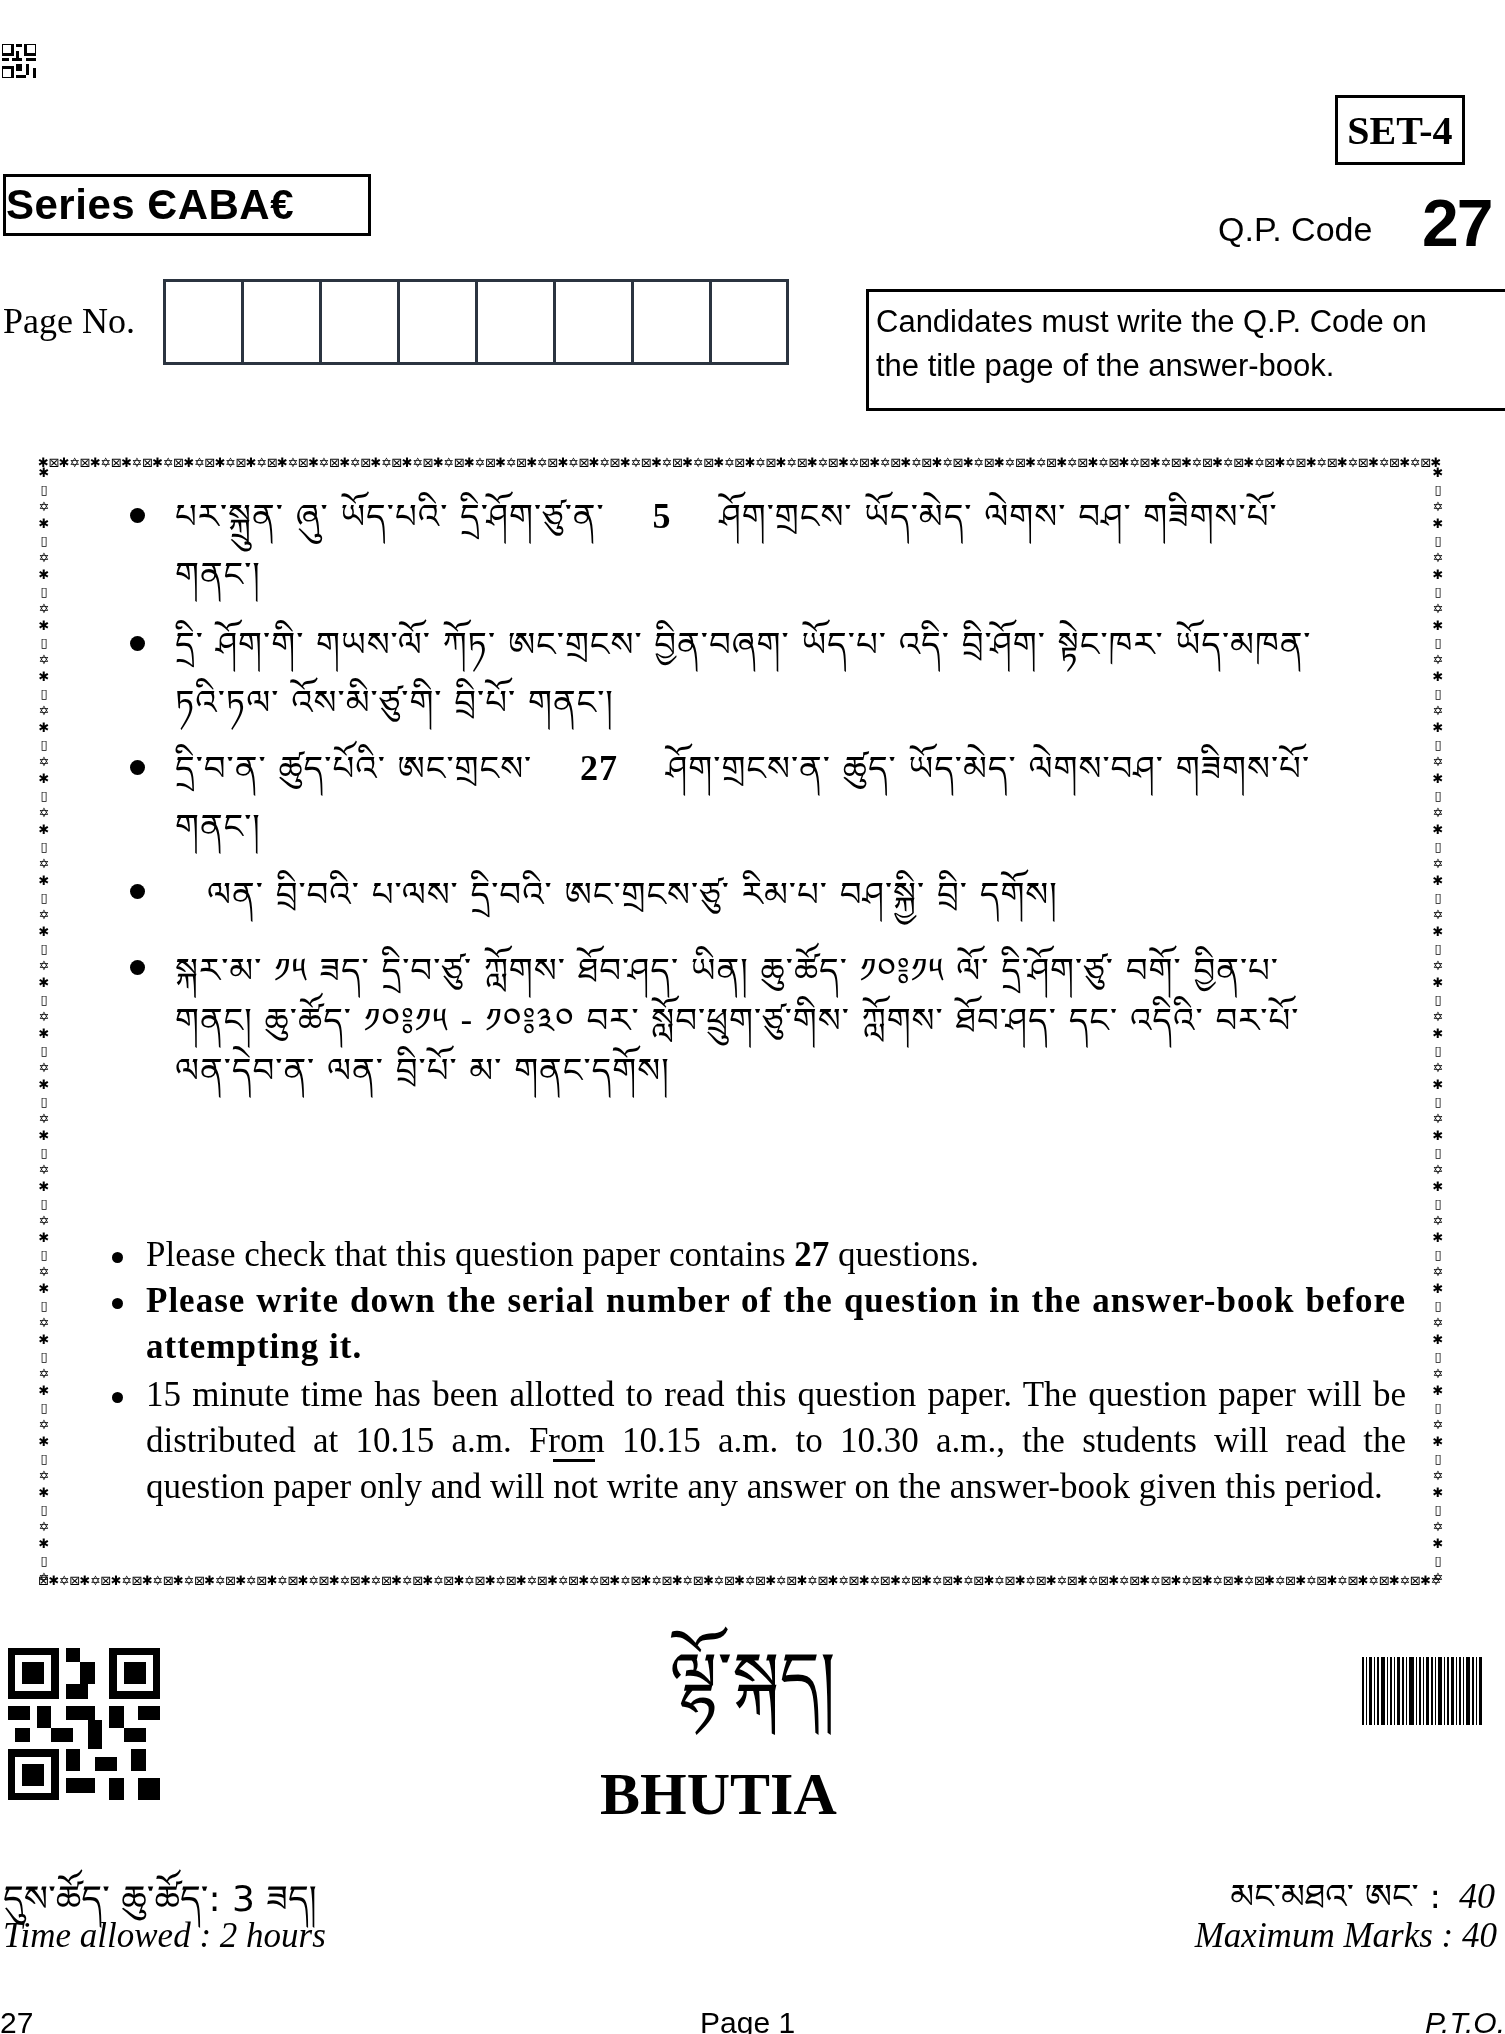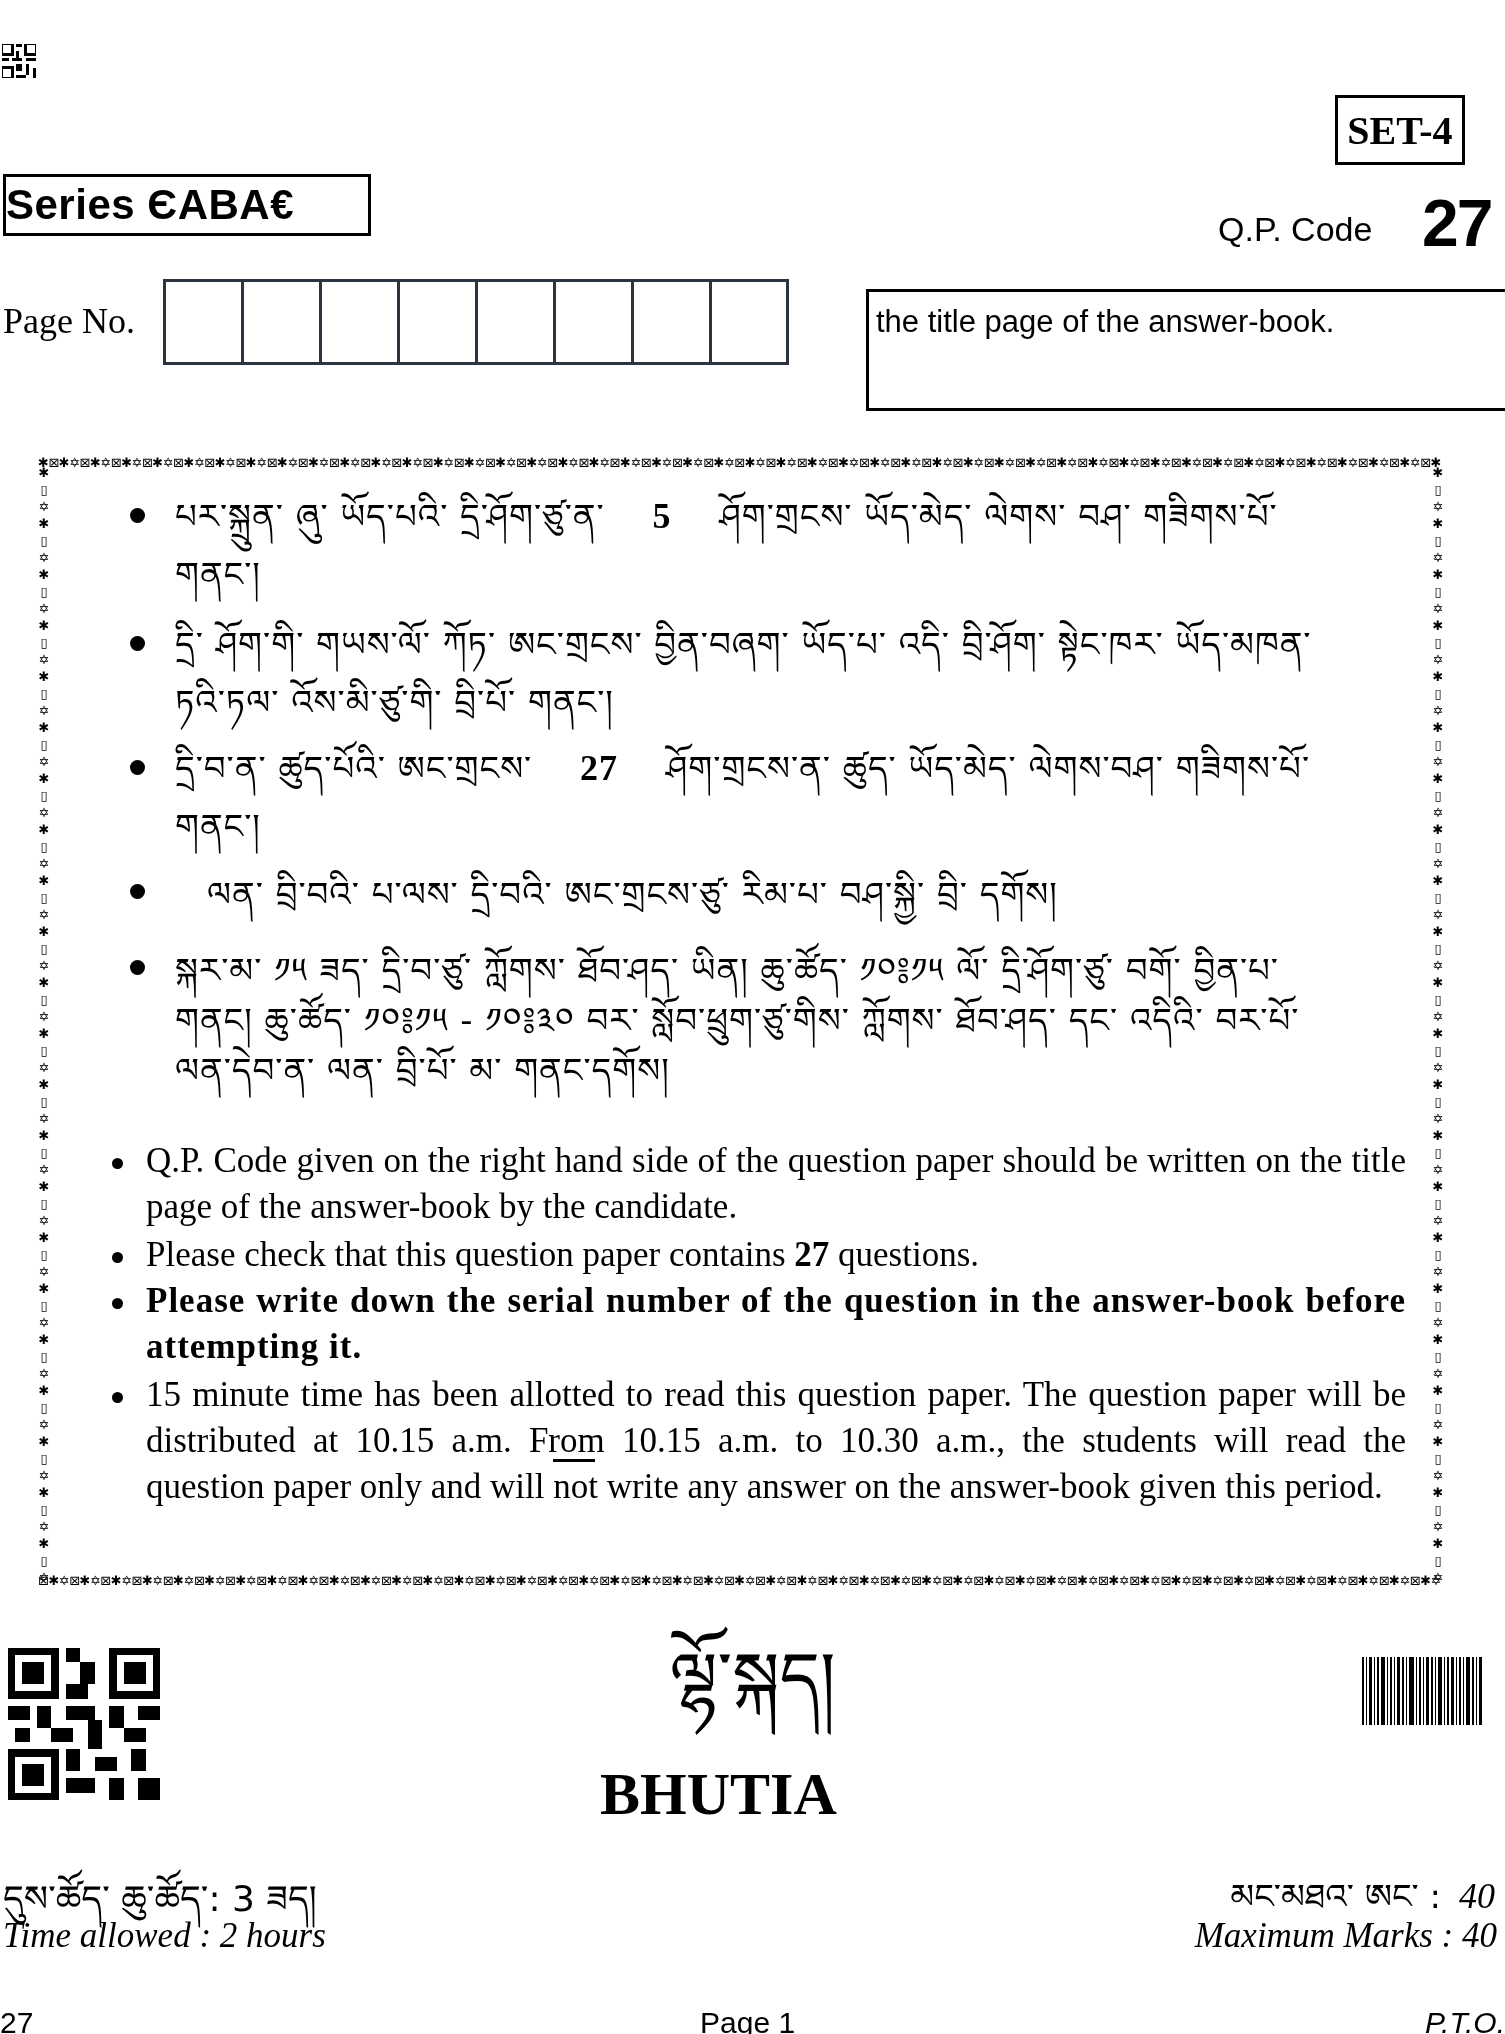--- a/index.html
+++ b/index.html
@@ -94,20 +94,21 @@
   <div class="roll-cell"></div>
   <div class="roll-cell"></div>
   <div class="roll-cell"></div>
   <div class="roll-cell"></div>
   <div class="roll-cell"></div>
   <div class="roll-cell"></div>
   <div class="roll-cell"></div>
 </div>
 
 <div class="abs cand-box">
+  <div>Candidates must write the Q.P. Code on</div>
   <div>the title page of the answer-book.</div>
 </div>
 
 <div class="abs frame">
   <div class="frame-top">✱⊠✱✡⊠✱✡⊠✱✡⊠✱✡⊠✱✡⊠✱✡⊠✱✡⊠✱✡⊠✱✡⊠✱✡⊠✱✡⊠✱✡⊠✱✡⊠✱✡⊠✱✡⊠✱✡⊠✱✡⊠✱✡⊠✱✡⊠✱✡⊠✱✡⊠✱✡⊠✱✡⊠✱✡⊠✱✡⊠✱✡⊠✱✡⊠✱✡⊠✱✡⊠✱✡⊠✱✡⊠✱✡⊠✱✡⊠✱✡⊠✱✡⊠✱✡⊠✱✡⊠✱✡⊠✱✡⊠✱✡⊠✱✡⊠✱✡⊠✱✡⊠✱✡⊠✱✡⊠✱✡⊠✱✡⊠✱✡⊠✱✡⊠✱✡⊠✱✡⊠✱✡⊠✱✡⊠✱✡⊠✱✡⊠✱✡⊠✱✡⊠✱✡⊠✱✡⊠✱✡⊠✱✡⊠✱✡⊠✱✡⊠✱✡⊠✱✡⊠✱✡</div>
   <div class="frame-left">✱▯✡✱▯✡✱▯✡✱▯✡✱▯✡✱▯✡✱▯✡✱▯✡✱▯✡✱▯✡✱▯✡✱▯✡✱▯✡✱▯✡✱▯✡✱▯✡✱▯✡✱▯✡✱▯✡✱▯✡✱▯✡✱▯✡✱▯✡✱▯✡✱▯✡✱▯✡✱▯✡✱▯✡✱▯✡✱▯✡✱▯✡✱▯✡✱▯✡✱▯✡✱▯✡✱▯✡✱▯✡✱▯✡✱▯✡✱▯✡✱▯✡✱▯✡✱▯✡✱▯✡✱▯✡✱▯✡✱▯✡✱▯✡✱▯✡✱▯✡✱▯✡✱▯✡✱▯✡✱▯✡✱▯✡✱▯✡✱▯✡✱▯✡✱▯✡✱▯✡✱▯✡✱▯✡✱▯✡✱▯✡✱▯✡✱▯✡✱▯✡✱▯✡✱▯✡✱▯✡✱▯✡</div>
   <div class="frame-right">✱▯✡✱▯✡✱▯✡✱▯✡✱▯✡✱▯✡✱▯✡✱▯✡✱▯✡✱▯✡✱▯✡✱▯✡✱▯✡✱▯✡✱▯✡✱▯✡✱▯✡✱▯✡✱▯✡✱▯✡✱▯✡✱▯✡✱▯✡✱▯✡✱▯✡✱▯✡✱▯✡✱▯✡✱▯✡✱▯✡✱▯✡✱▯✡✱▯✡✱▯✡✱▯✡✱▯✡✱▯✡✱▯✡✱▯✡✱▯✡✱▯✡✱▯✡✱▯✡✱▯✡✱▯✡✱▯✡✱▯✡✱▯✡✱▯✡✱▯✡✱▯✡✱▯✡✱▯✡✱▯✡✱▯✡✱▯✡✱▯✡✱▯✡✱▯✡✱▯✡✱▯✡✱▯✡✱▯✡✱▯✡✱▯✡✱▯✡✱▯✡✱▯✡✱▯✡</div>
   <div class="frame-bottom">⊠✱✡⊠✱✡⊠✱✡⊠✱✡⊠✱✡⊠✱✡⊠✱✡⊠✱✡⊠✱✡⊠✱✡⊠✱✡⊠✱✡⊠✱✡⊠✱✡⊠✱✡⊠✱✡⊠✱✡⊠✱✡⊠✱✡⊠✱✡⊠✱✡⊠✱✡⊠✱✡⊠✱✡⊠✱✡⊠✱✡⊠✱✡⊠✱✡⊠✱✡⊠✱✡⊠✱✡⊠✱✡⊠✱✡⊠✱✡⊠✱✡⊠✱✡⊠✱✡⊠✱✡⊠✱✡⊠✱✡⊠✱✡⊠✱✡⊠✱✡⊠✱✡⊠✱✡⊠✱✡⊠✱✡⊠✱✡⊠✱✡⊠✱✡⊠✱✡⊠✱✡⊠✱✡⊠✱✡⊠✱✡⊠✱✡⊠✱✡⊠✱✡⊠✱✡⊠✱✡⊠✱✡⊠✱✡⊠✱✡⊠✱✡⊠✱✡⊠✱✡⊠✱✡</div>
 
   <div class="instr" style="top:30px;">
@@ -142,24 +143,20 @@
   </div>
 
   <div class="instr" style="top:484px;">
     <div class="bullet" style="left:44px; top:22px;"></div>
     <div class="tib" style="top:0; left:92px;">སྐར་མ་ ༡༥ ཟད་ དྲི་བ་ཙུ་ ཀློགས་ ཐོབ་ཤད་ ཡིན། ཆུ་ཚོད་ ༡༠༔༡༥ ལོ་ དྲི་ཤོག་ཙུ་ བགོ་ བྱིན་པ་</div>
     <div class="tib" style="top:50px; left:92px;">གནང། ཆུ་ཚོད་ ༡༠༔༡༥ - ༡༠༔༣༠ བར་ སློབ་ཕྲུག་ཙུ་གིས་ ཀློགས་ ཐོབ་ཤད་ དང་ འདིའི་ བར་པོ་</div>
     <div class="tib" style="top:100px; left:92px;">ལན་དེབ་ན་ ལན་ བྲི་པོ་ མ་ གནང་དགོས།</div>
   </div>
 
 
-  <div class="en" style="top:684px;">
-    <span class="dot"></span>
-    <span>Q.P. Code given on the right hand side of the question paper should be written on the title page of the answer-book by the candidate.</span>
-  </div>
 
   <div class="en" style="top:778px;">
     <span class="dot"></span>
     <span>Please check that this question paper contains </span><span class="num">27</span><span> questions.</span>
   </div>
 
   <div class="en bold" style="top:824px;">
     <span class="dot"></span>
     <span>Please write down the serial number of the question in the answer-book before attempting it.</span>
   </div>

